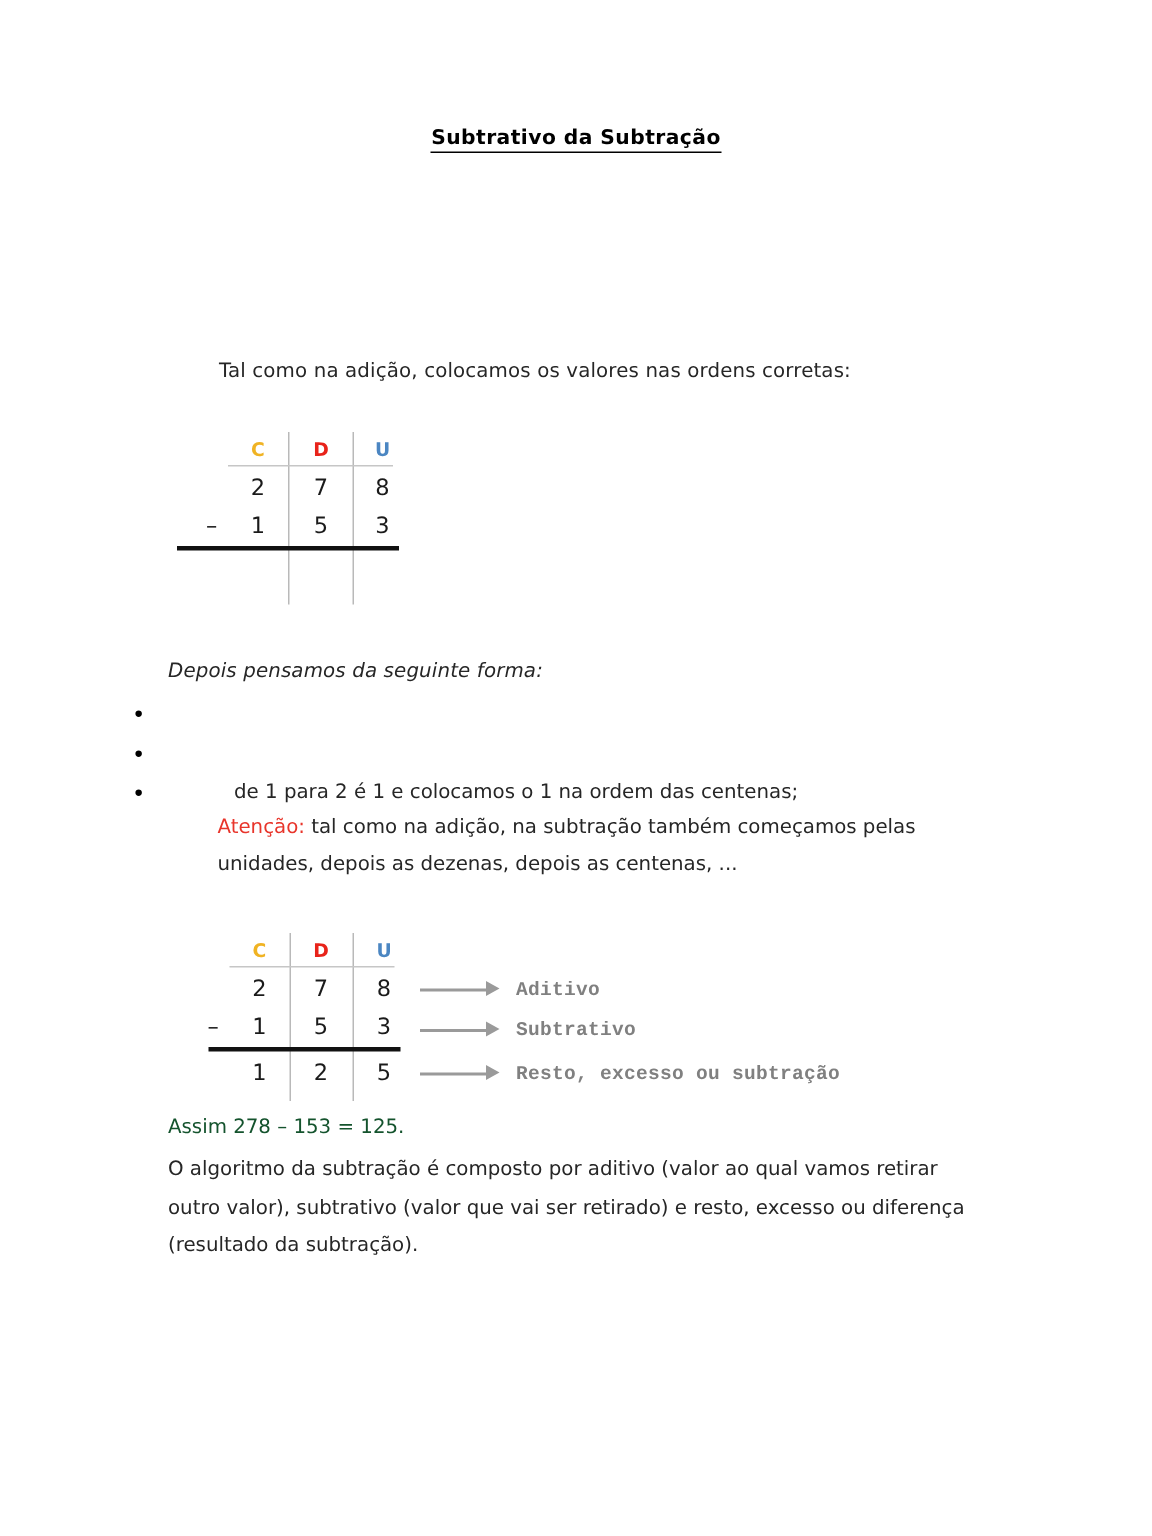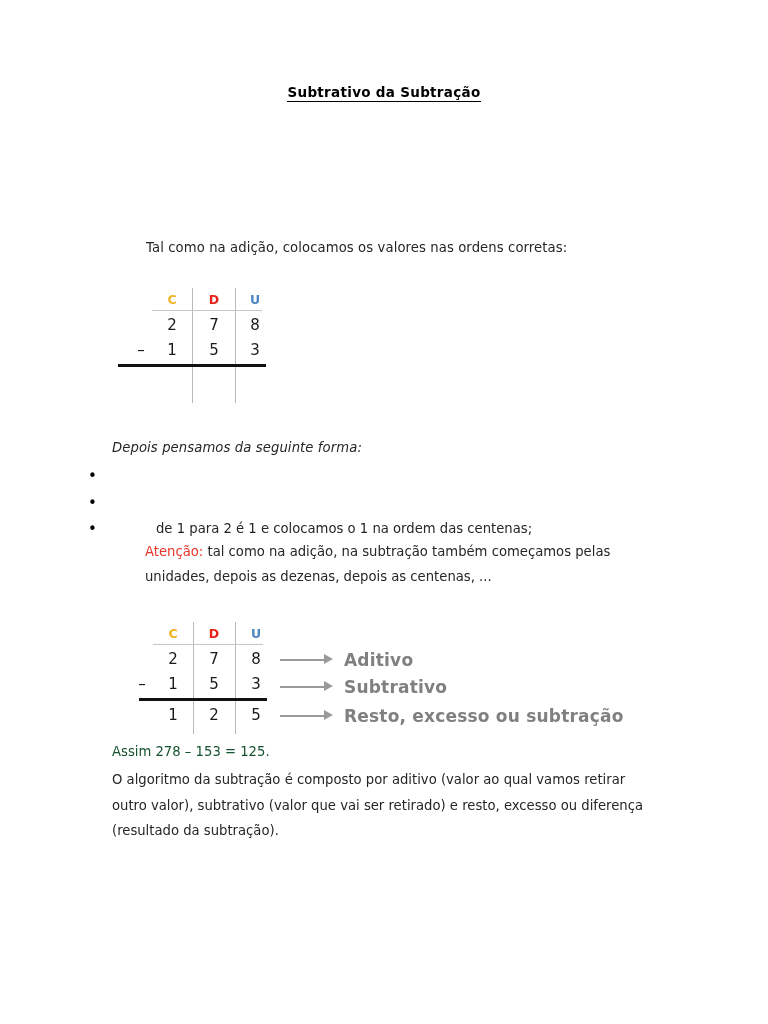--- a/index.html
+++ b/index.html
@@ -174,26 +174,27 @@
     width: 0;
     height: 0;
     border-top: 5px solid transparent;
     border-bottom: 5px solid transparent;
     border-left: 9px solid #9a9a9a;
   }
   .arrow-label {
     position: absolute;
     left: 64px;
     top: 0;
-    font-size: 17px;
+    font-size: 13px;
     line-height: 18px;
     font-weight: bold;
     color: #808080;
     white-space: nowrap;
     letter-spacing: 0.2px;
+    font-family: Liberation Mono, monospace;
   }
 
   
   .p-assim {
     position: absolute;
     left: 112px;
     top: 742px;
     font-size: 13.2px;
     line-height: 19px;
     color: #14532d;

